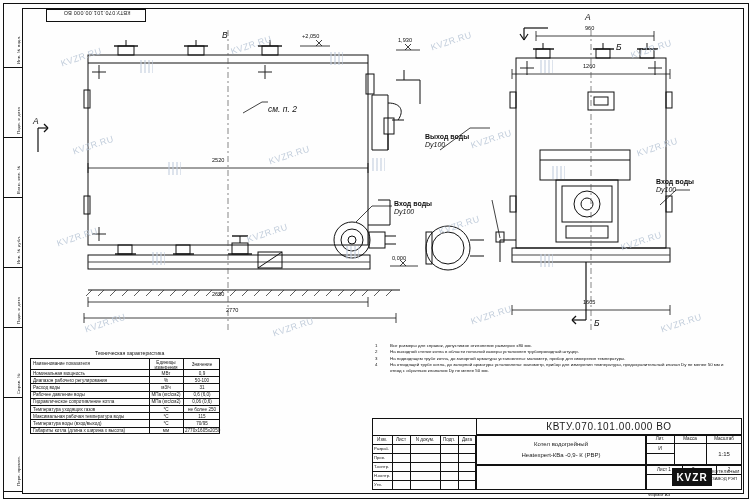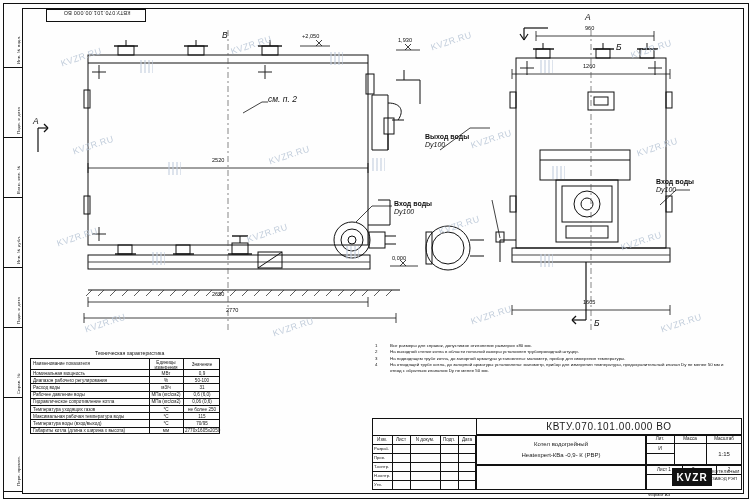--- a/index.html
+++ b/index.html
@@ -288,21 +288,21 @@
       </g>
     </g>
   </svg>
 
   <span class="bigl" style="left:222px;top:30px;">В</span>
   <span class="bigl" style="left:33px;top:116px;">А</span>
   <span class="bigl" style="left:585px;top:12px;">А</span>
   <span class="bigl" style="left:616px;top:42px;">Б</span>
   <span class="bigl" style="left:594px;top:318px;">Б</span>
 
-  <span class="bigl" style="left:268px;top:94px;">см. п. 2</span>
+  <span class="bigl" style="left:268px;top:104px;">см. п. 2</span>
 
   <span class="dim" style="left:302px;top:33px;">+2,050</span>
   <span class="dim" style="left:398px;top:37px;">1,930</span>
   <span class="dim" style="left:392px;top:255px;">0,000</span>
 
   <span class="dim" style="left:212px;top:157px;">2520</span>
   <span class="dim" style="left:212px;top:291px;">2650</span>
   <span class="dim" style="left:226px;top:307px;">2770</span>
   <span class="dim" style="left:585px;top:25px;">960</span>
   <span class="dim" style="left:583px;top:63px;">1260</span>

